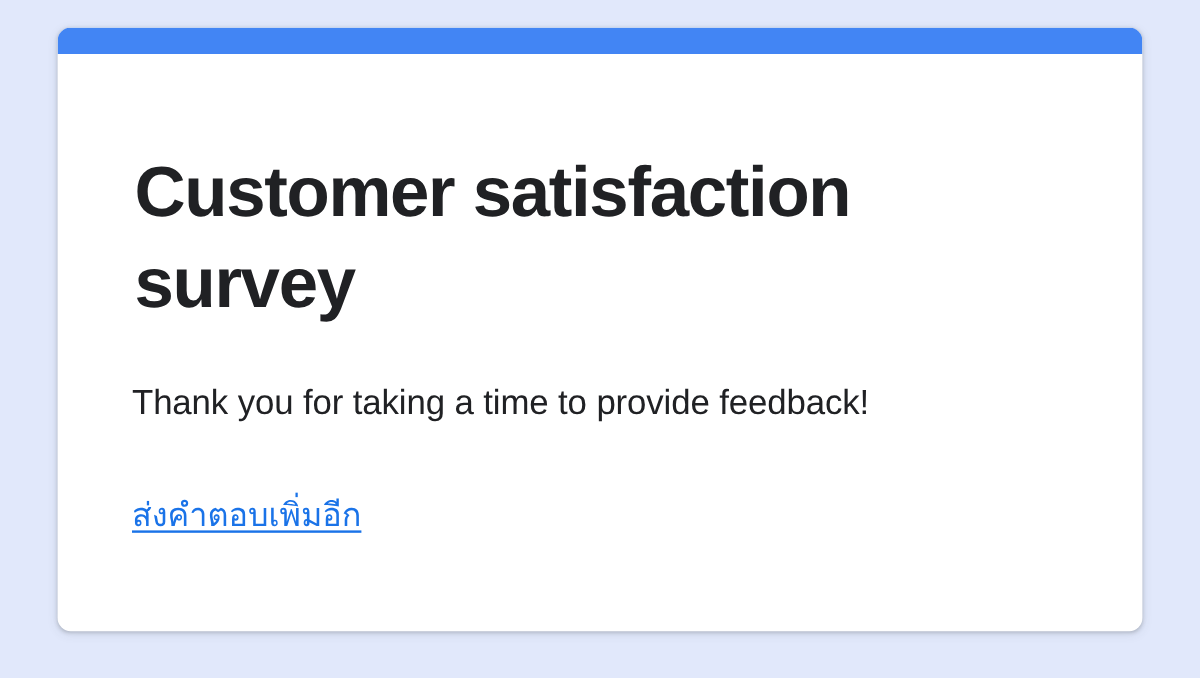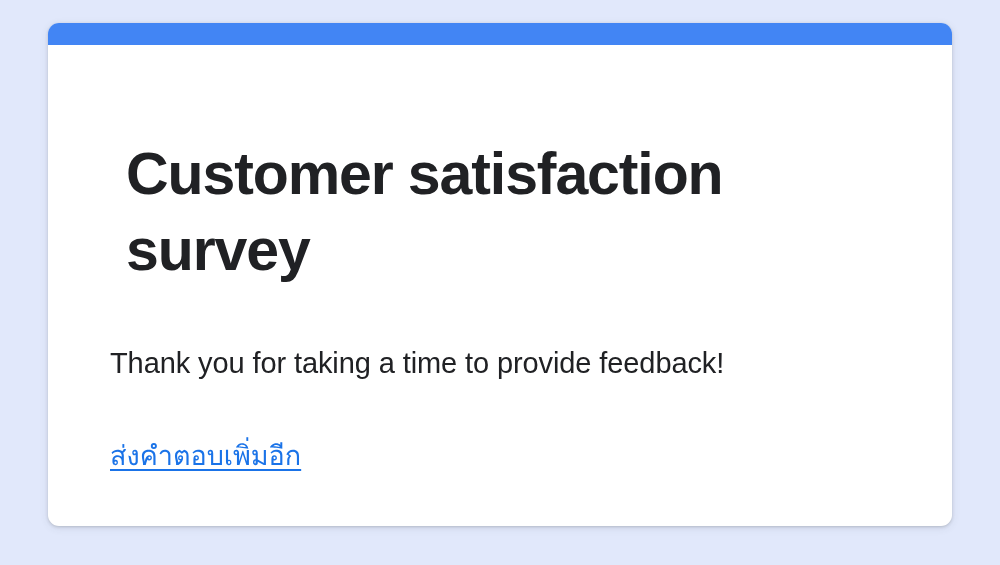--- a/index.html
+++ b/index.html
@@ -52,31 +52,31 @@
     position: absolute;
     left: 0;
     top: 22px;
     right: 0;
     bottom: 0;
     padding: 76px 56px 0 62px;
     box-sizing: border-box;
   }
 
   .form-title {
-    margin: 16px;
+    margin: 2px;
     font-size: 59px;
     line-height: 1.28;
     font-weight: 700;
     letter-spacing: -1.1px;
     color: #202124;
     max-width: 760px;
   }
 
   .form-description {
-    margin: 56px 0 0 0;
+    margin: 43px 0 0 0;
     font-size: 29px;
     line-height: 1.32;
     font-weight: 400;
     letter-spacing: -0.1px;
     color: #202124;
   }
 
   .resubmit-link {
     display: inline-block;
     margin-top: 57px;

